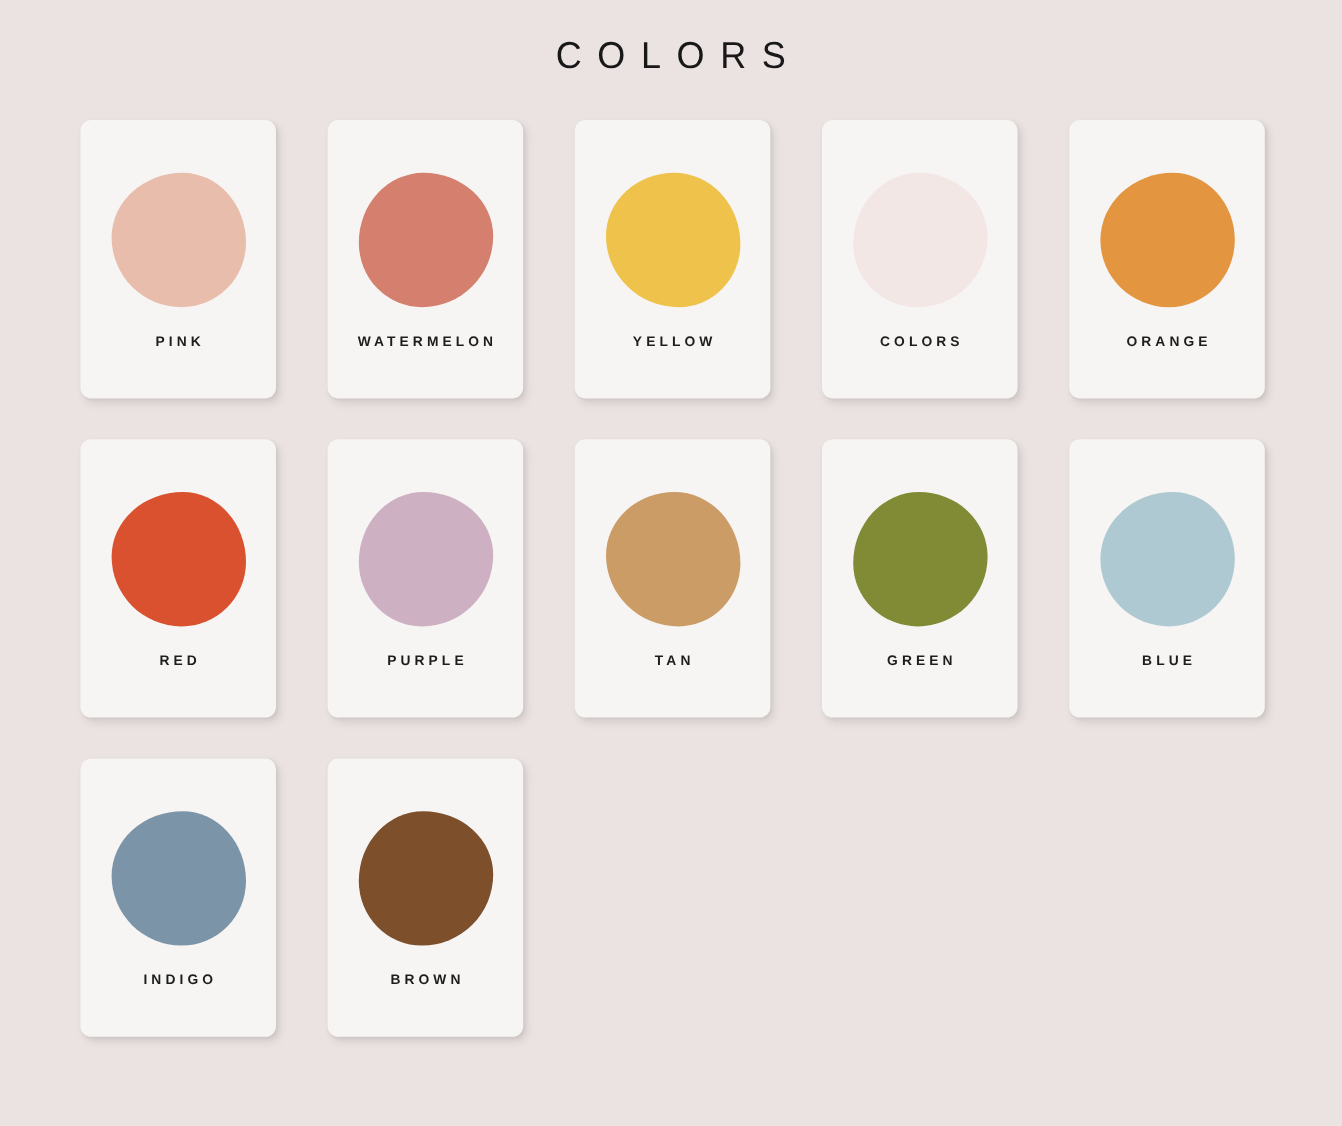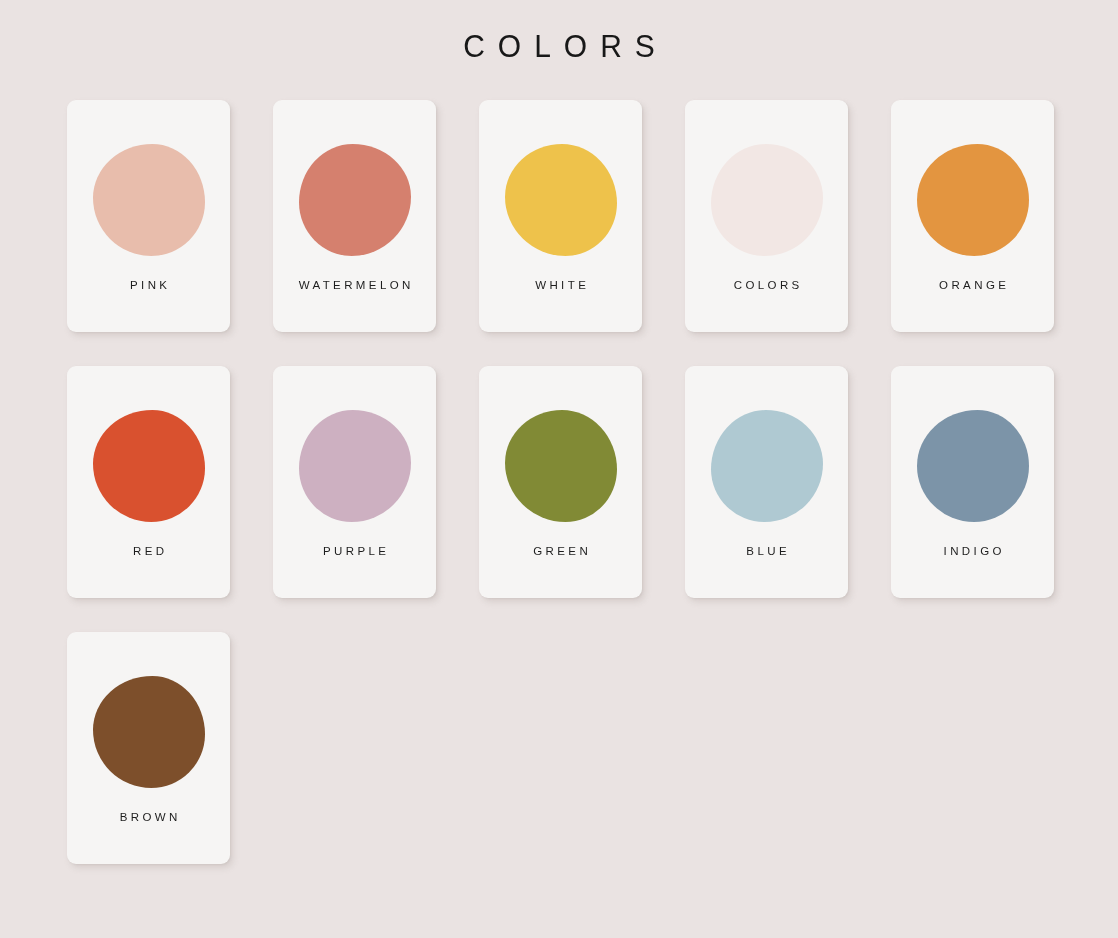--- a/index.html
+++ b/index.html
@@ -85,21 +85,21 @@
   .swatch {
     width: 112px;
     height: 112px;
     border-radius: 52% 48% 47% 53% / 49% 51% 49% 51%;
   }
 
   .card-label {
     margin-top: 22px;
     font-family: "Liberation Sans", sans-serif;
     font-size: 11.5px;
-    font-weight: 400;
+    font-weight: 700;
     letter-spacing: 3.4px;
     text-indent: 3.4px;
     color: #1d1d1d;
     text-align: center;
     white-space: nowrap;
     line-height: 14px;
   }
 
   
   .card:nth-child(5n+1) .swatch { border-radius: 53% 47% 48% 52% / 48% 52% 48% 52%; }
@@ -128,21 +128,21 @@
       <div class="card">
         <div class="swatch-holder">
           <div class="swatch" style="background: rgb(213, 128, 110);"></div>
         </div>
         <div class="card-label">WATERMELON</div>
       </div>
       <div class="card">
         <div class="swatch-holder">
           <div class="swatch" style="background: rgb(238, 194, 75);"></div>
         </div>
-        <div class="card-label">WHITE</div>
+        <div class="card-label">YELLOW</div>
       </div>
       <div class="card">
         <div class="swatch-holder">
           <div class="swatch" style="background: rgb(242, 231, 228);"></div>
         </div>
         <div class="card-label">COLORS</div>
       </div>
       <div class="card">
         <div class="swatch-holder">
           <div class="swatch" style="background: rgb(227, 149, 64);"></div>
@@ -153,20 +153,26 @@
         <div class="swatch-holder">
           <div class="swatch" style="background: rgb(217, 81, 47);"></div>
         </div>
         <div class="card-label">RED</div>
       </div>
       <div class="card">
         <div class="swatch-holder">
           <div class="swatch" style="background: rgb(205, 176, 193);"></div>
         </div>
         <div class="card-label">PURPLE</div>
+      </div>
+      <div class="card">
+        <div class="swatch-holder">
+          <div class="swatch" style="background: rgb(204, 156, 103);"></div>
+        </div>
+        <div class="card-label">TAN</div>
       </div>
       <div class="card">
         <div class="swatch-holder">
           <div class="swatch" style="background: rgb(129, 138, 53);"></div>
         </div>
         <div class="card-label">GREEN</div>
       </div>
       <div class="card">
         <div class="swatch-holder">
           <div class="swatch" style="background: rgb(175, 201, 210);"></div>

